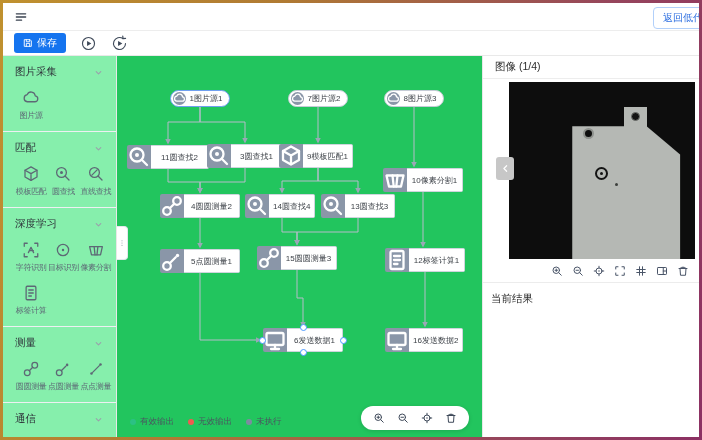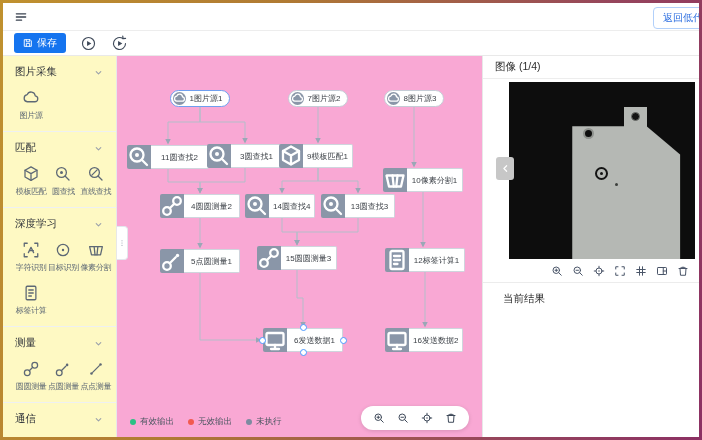--- a/index.html
+++ b/index.html
@@ -22,34 +22,34 @@
               font-size: 10px; padding: 3px 9px; border: none; border-radius: 3px; cursor: pointer; }
   .save-btn svg { width: 10px; height: 10px; }
   .circ-btn { width: 17px; height: 17px; margin-left: 14px; color: #3f4a5a;
               background: none; border: none; padding: 0; cursor: pointer; }
   .circ-btn svg { width: 17px; height: 17px; }
 
   .main { flex: 1; display: flex; min-height: 0; }
 
   
   .sidebar { width: 114px; flex: 0 0 114px; border-right: 1px solid #e8e8e8;
-             overflow: hidden; background: #fef9c3; }
+             overflow: hidden; background: #86efac; }
   .sb-section { padding: 9px 4px 10px 12px; border-bottom: 1px solid #eef0f2; }
   .sb-section:last-child { border-bottom: none; }
   .sb-head { display: flex; align-items: center; justify-content: space-between;
              padding-right: 8px; margin-bottom: 10px; cursor: pointer; }
   .sb-title { font-size: 10.5px; color: #2d3138; }
   .sb-chevron { width: 11px; height: 11px; color: #9aa1ab; }
   .sb-grid { display: grid; grid-template-columns: repeat(3, 1fr); row-gap: 11px; }
   .sb-item { display: flex; flex-direction: column; align-items: center; gap: 3px; cursor: pointer; }
   .sb-item svg { width: 18px; height: 18px; color: #5d6875; }
   .sb-item .lbl { font-size: 8px; color: #5d6875; white-space: nowrap; letter-spacing: -0.3px; }
 
   
-  .canvas { width: 365px; flex: 0 0 365px; background: #f9a8d4; position: relative; overflow: hidden; }
+  .canvas { width: 365px; flex: 0 0 365px; background: #22c55e; position: relative; overflow: hidden; }
   .edges { position: absolute; left: 0; top: 0; }
   .node { position: absolute; display: flex; height: 24px; cursor: pointer; }
   .node .nicon { width: 24px; flex: 0 0 24px; background: #8a96a8; display: flex;
                  align-items: center; justify-content: center; border-radius: 2px 0 0 2px; }
   .node .nicon svg { width: 13px; height: 13px; color: #fff; }
   .node .nlabel { background: #fff; border: 1px solid #cfd5dd; border-left: none;
                   font-size: 8px; color: #3a3f45; display: flex; align-items: center;
                   justify-content: center; padding: 0 4px; white-space: nowrap; flex: 1;
                   border-radius: 0 2px 2px 0; }
   .node.pill { height: 17px; border: 1px solid #c5ccd6; border-radius: 9px; background: #fff;
@@ -99,21 +99,21 @@
   .prev-btn { position: absolute; left: -13px; top: 75px; width: 18px; height: 23px;
               background: #c7c7c7; border: none; border-radius: 3px; color: #fff;
               display: flex; align-items: center; justify-content: center; cursor: pointer; }
   .prev-btn svg { width: 11px; height: 11px; }
   .img-tools { display: flex; justify-content: flex-end; align-items: center; gap: 9px;
                padding: 6px 10px 5px 0; }
   .img-tools button { background: none; border: none; padding: 0; width: 12px; height: 12px;
                       color: #4a5568; cursor: pointer; }
   .img-tools svg { width: 12px; height: 12px; display: block; }
   .panel-divider { border-top: 1px solid #ececec; }
-  .result-title { padding: 9px 20px; font-size: 10.5px; color: #2c2c2c; }
+  .result-title { padding: 9px 8px; font-size: 10.5px; color: #2c2c2c; }
 </style>
 </head>
 <body>
 
 <div class="frame">
   <div class="app">
 
     <div class="menubar">
       <span class="menu-icn" id="menu-icn">
           <svg viewBox="0 0 24 24" style="width:100%;height:100%;display:block">

